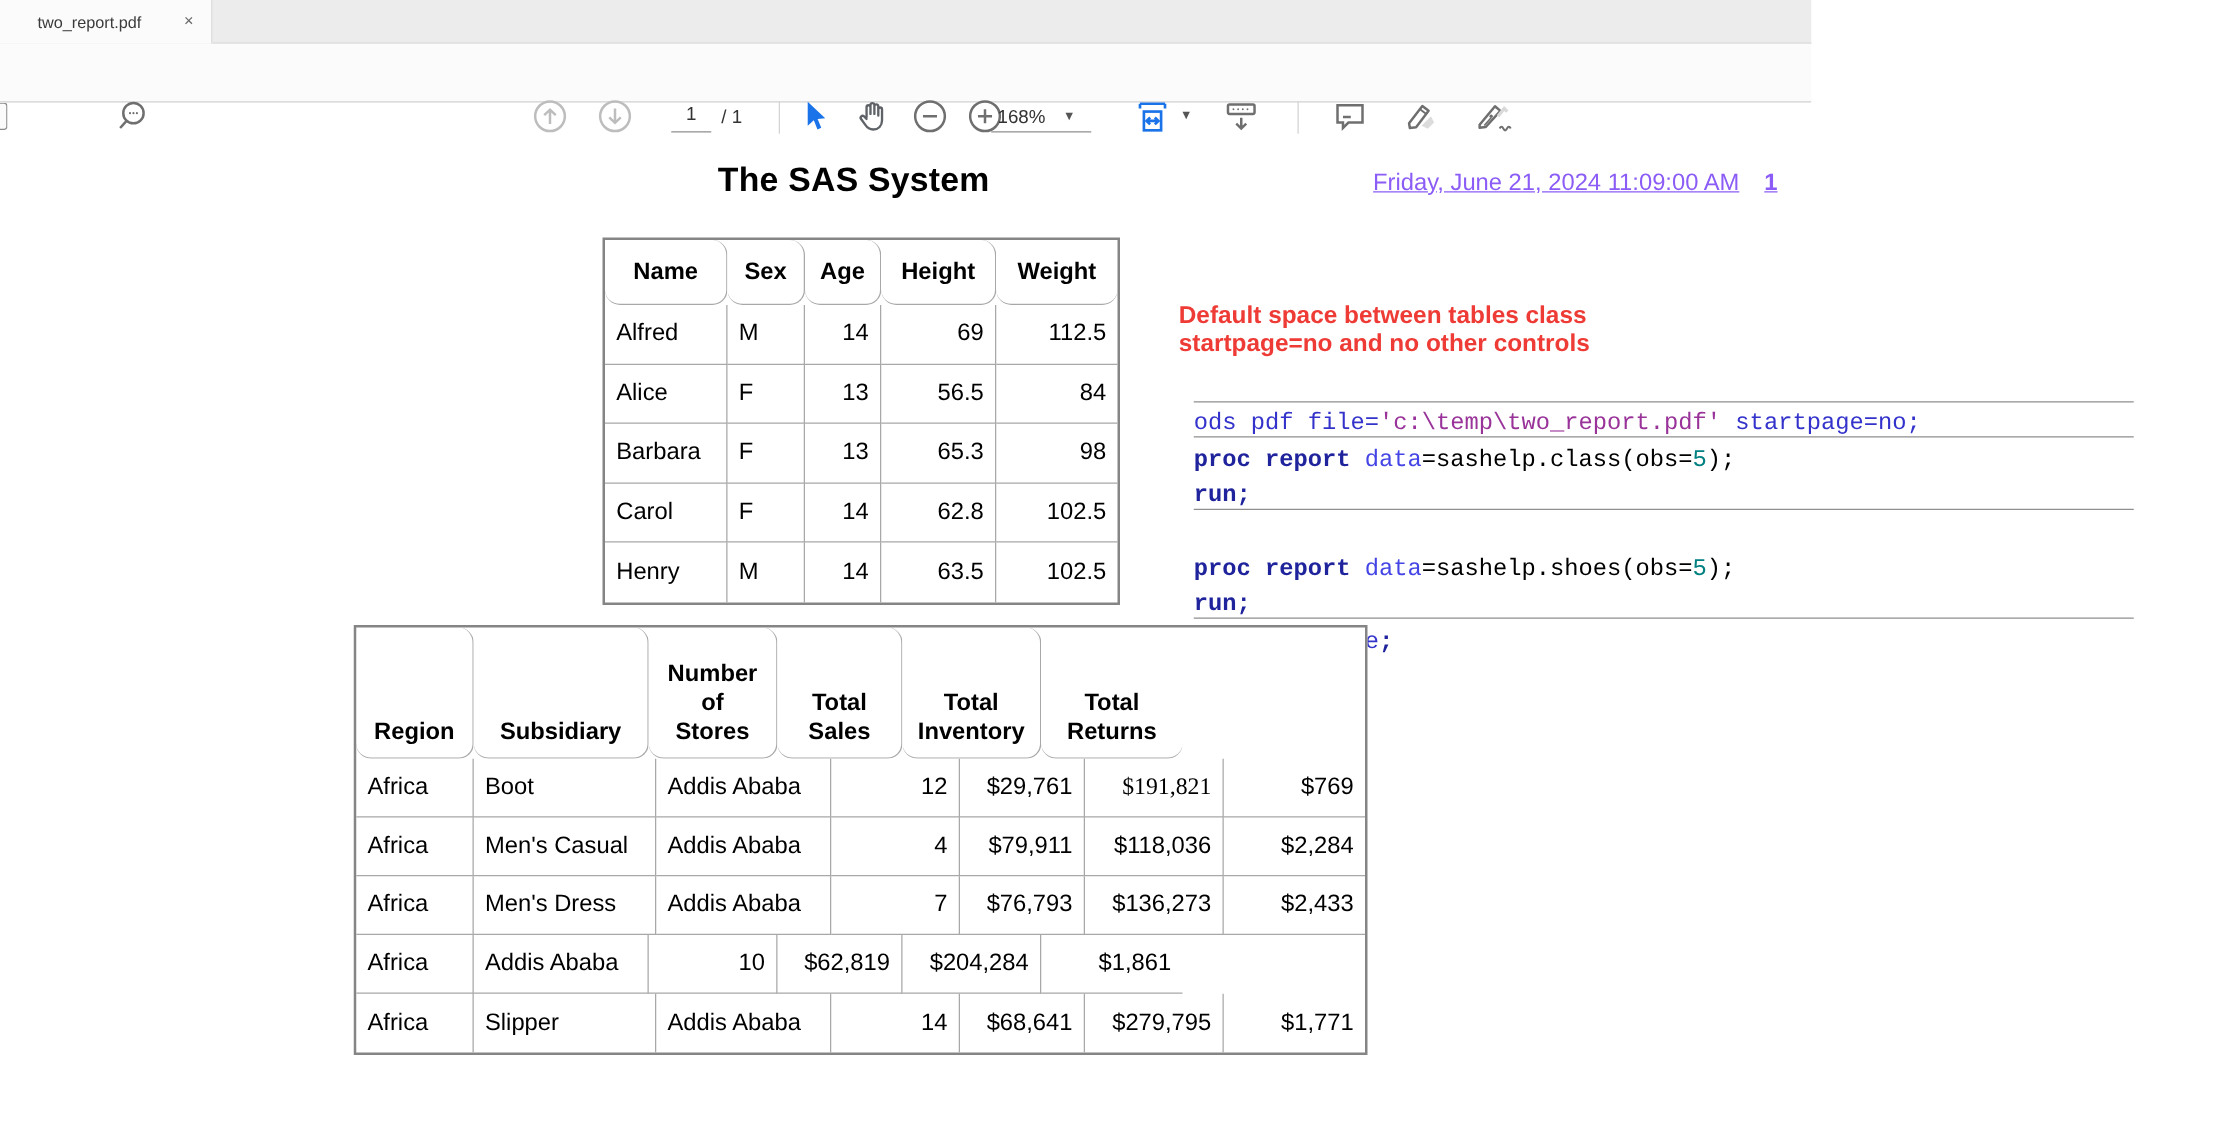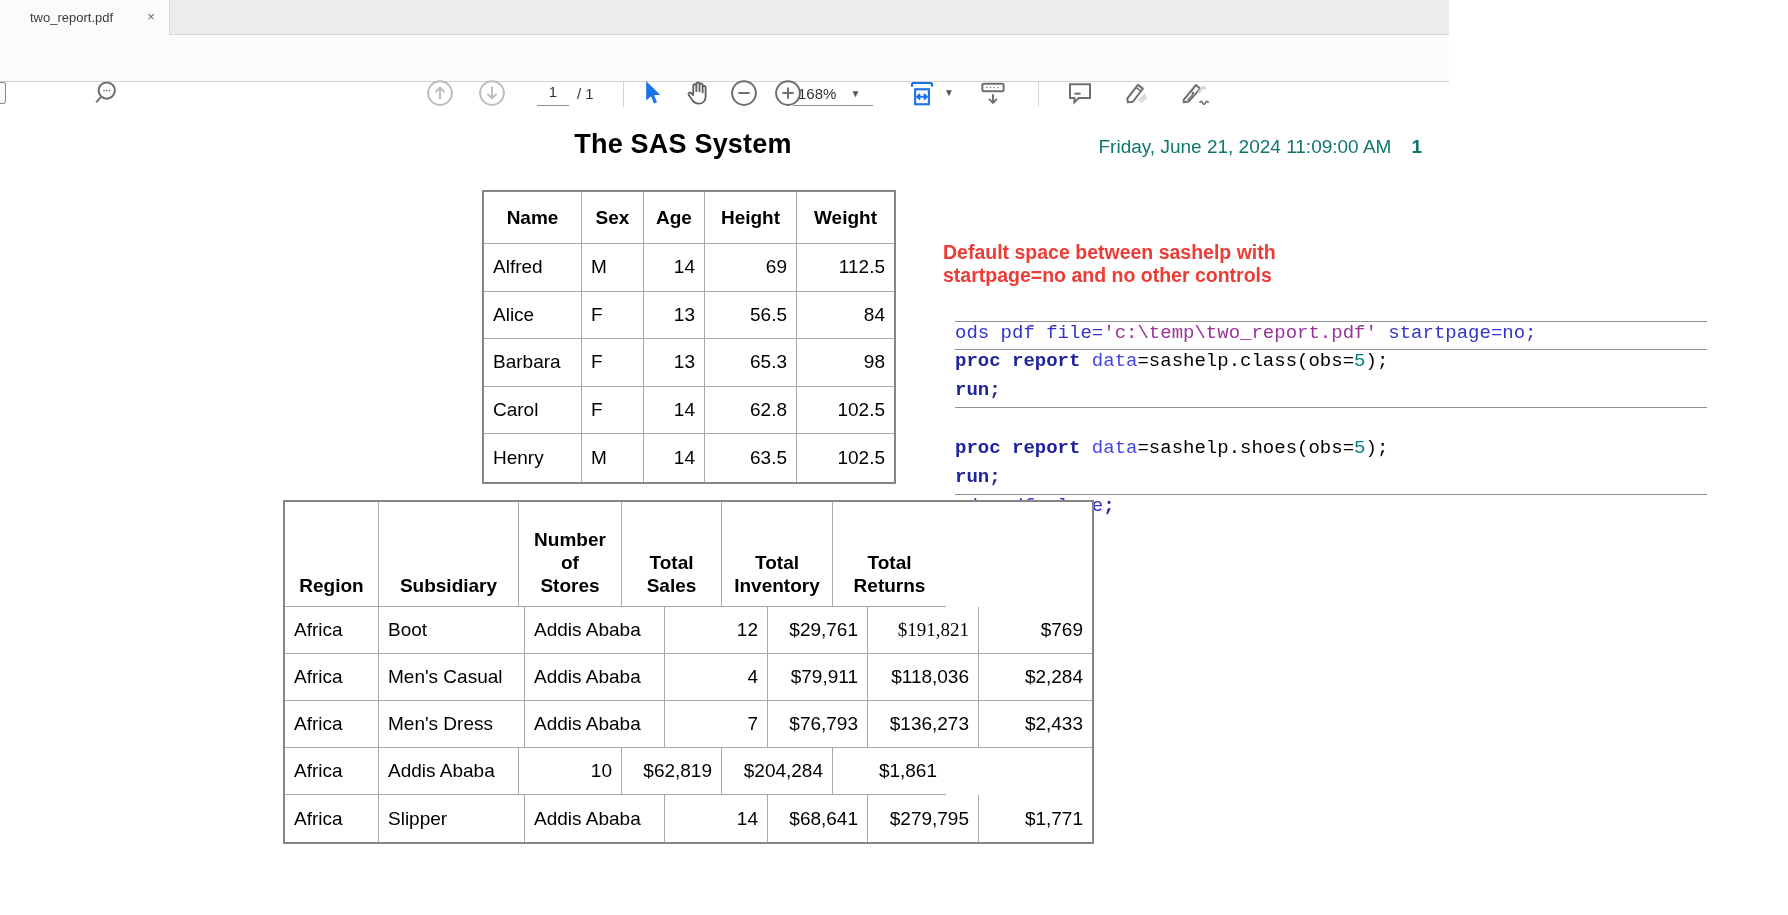--- a/index.html
+++ b/index.html
@@ -25,38 +25,38 @@
             border-bottom:1px solid #8f8f8f;display:flex;align-items:center;}
   .zoom-label{font-size:15px;color:#333;margin-left:5px;}
   .caret{font-size:10px;color:#555;margin-left:14px;}
   .caret2{position:absolute;font-size:10px;color:#555;}
   .sliver{position:absolute;left:0;top:47px;width:6px;height:22px;background:#fbfbfb;
           border:1.6px solid #8a8a8a;border-left:none;border-radius:0 3px 3px 0;box-sizing:border-box;}
   
   .pdf-title{position:absolute;left:433px;top:129px;width:500px;text-align:center;
              font-size:27px;font-weight:bold;color:#000;letter-spacing:.2px;}
   .pdf-date{position:absolute;left:958px;top:136px;width:464px;text-align:right;
-            font-size:19px;color:#0f766e;white-space:nowrap;}
+            font-size:19px;color:#8b5cf6;white-space:nowrap;text-decoration:underline;}
   .pdf-date .pgnum{font-weight:bold;margin-left:20px;}
   .note{position:absolute;left:943px;top:241px;font-size:19.5px;font-weight:bold;
         line-height:23px;white-space:nowrap;}
   
   .tbl{position:absolute;border:2px solid #858585;background:#fff;box-sizing:content-box;}
   .trow{display:flex;}
   .tcell{box-sizing:border-box;border-right:1px solid #a8a8a8;border-bottom:1px solid #a8a8a8;
          padding:0 9px;display:flex;align-items:center;font-size:19px;color:#000;overflow:hidden;}
   .trow .tcell:last-child{border-right:none;}
   .trow:last-child .tcell{border-bottom:none;}
-  .thead .tcell{font-weight:bold;justify-content:center;text-align:center;white-space:pre-line;line-height:23px;}
+  .thead .tcell{font-weight:bold;justify-content:center;text-align:center;white-space:pre-line;line-height:23px;border-radius:12px;}
   .tbody .tcell.al-l{justify-content:flex-start;}
   .tbody .tcell.al-r{justify-content:flex-end;}
   .hdr-bottom .thead .tcell{align-items:flex-end;padding-bottom:9px;}
   
   .codeblock{position:absolute;left:955px;top:321px;width:752px;}
-  .code-line{height:29px;display:flex;align-items:flex-start;box-sizing:border-box;
+  .code-line{height:29px;display:flex;align-items:flex-end;box-sizing:border-box;
              font-family:"Liberation Mono",monospace;font-size:19px;white-space:pre;}
   .code-line.rule-top{border-top:1px solid #8f8f8f;}
   .code-line.rule-bottom{border-bottom:1px solid #8f8f8f;}
   .seg-navy{font-weight:bold;}
 </style>
 </head>
 <body>
 
 <div class="tabstrip">
   <div class="tab">
@@ -274,21 +274,21 @@
             <span>63.5</span>
           </div>
           <div class="tcell al-r" style="width: 97px; height: 47.5px;">
             <span>102.5</span>
           </div>
         </div>
       </div>
     </div>
 
   <div class="note" style="color: rgb(238, 59, 53);">
-    <div>Default space between sashelp with</div>
+    <div>Default space between tables class</div>
     <div>startpage=no and no other controls</div>
   </div>
 
   <div class="codeblock">
       <div class="code-line rule-top rule-bottom"><span class="seg-blue" style="color: rgb(51, 51, 204);">ods pdf file=</span><span class="seg-purple" style="color: rgb(153, 51, 153);">'c:\temp\two_report.pdf'</span><span class="seg-plain" style="color: rgb(0, 0, 0);"> </span><span class="seg-blue" style="color: rgb(51, 51, 204);">startpage=no;</span></div>
       <div class="code-line"><span class="seg-navy" style="color: rgb(32, 36, 156);">proc report </span><span class="seg-lblue" style="color: rgb(69, 69, 230);">data</span><span class="seg-plain" style="color: rgb(0, 0, 0);">=sashelp.class(obs=</span><span class="seg-teal" style="color: rgb(0, 128, 128);">5</span><span class="seg-plain" style="color: rgb(0, 0, 0);">);</span></div>
       <div class="code-line rule-bottom"><span class="seg-navy" style="color: rgb(32, 36, 156);">run;</span></div>
       <div class="code-line"></div>
       <div class="code-line"><span class="seg-navy" style="color: rgb(32, 36, 156);">proc report </span><span class="seg-lblue" style="color: rgb(69, 69, 230);">data</span><span class="seg-plain" style="color: rgb(0, 0, 0);">=sashelp.shoes(obs=</span><span class="seg-teal" style="color: rgb(0, 128, 128);">5</span><span class="seg-plain" style="color: rgb(0, 0, 0);">);</span></div>
       <div class="code-line rule-bottom"><span class="seg-navy" style="color: rgb(32, 36, 156);">run;</span></div>

